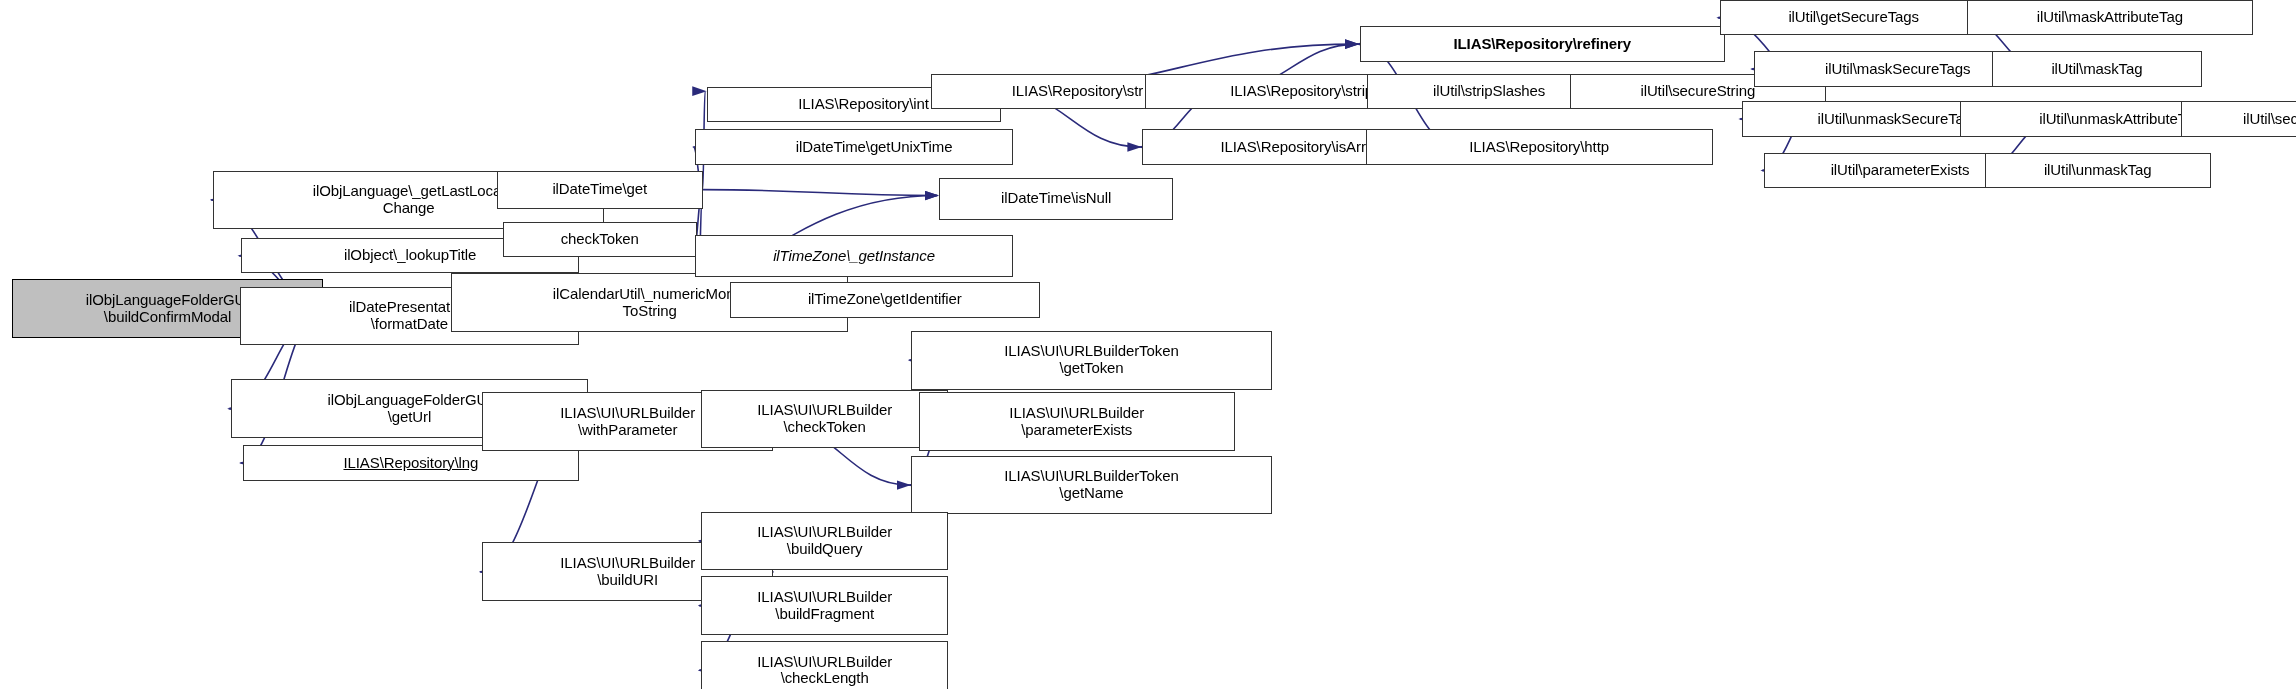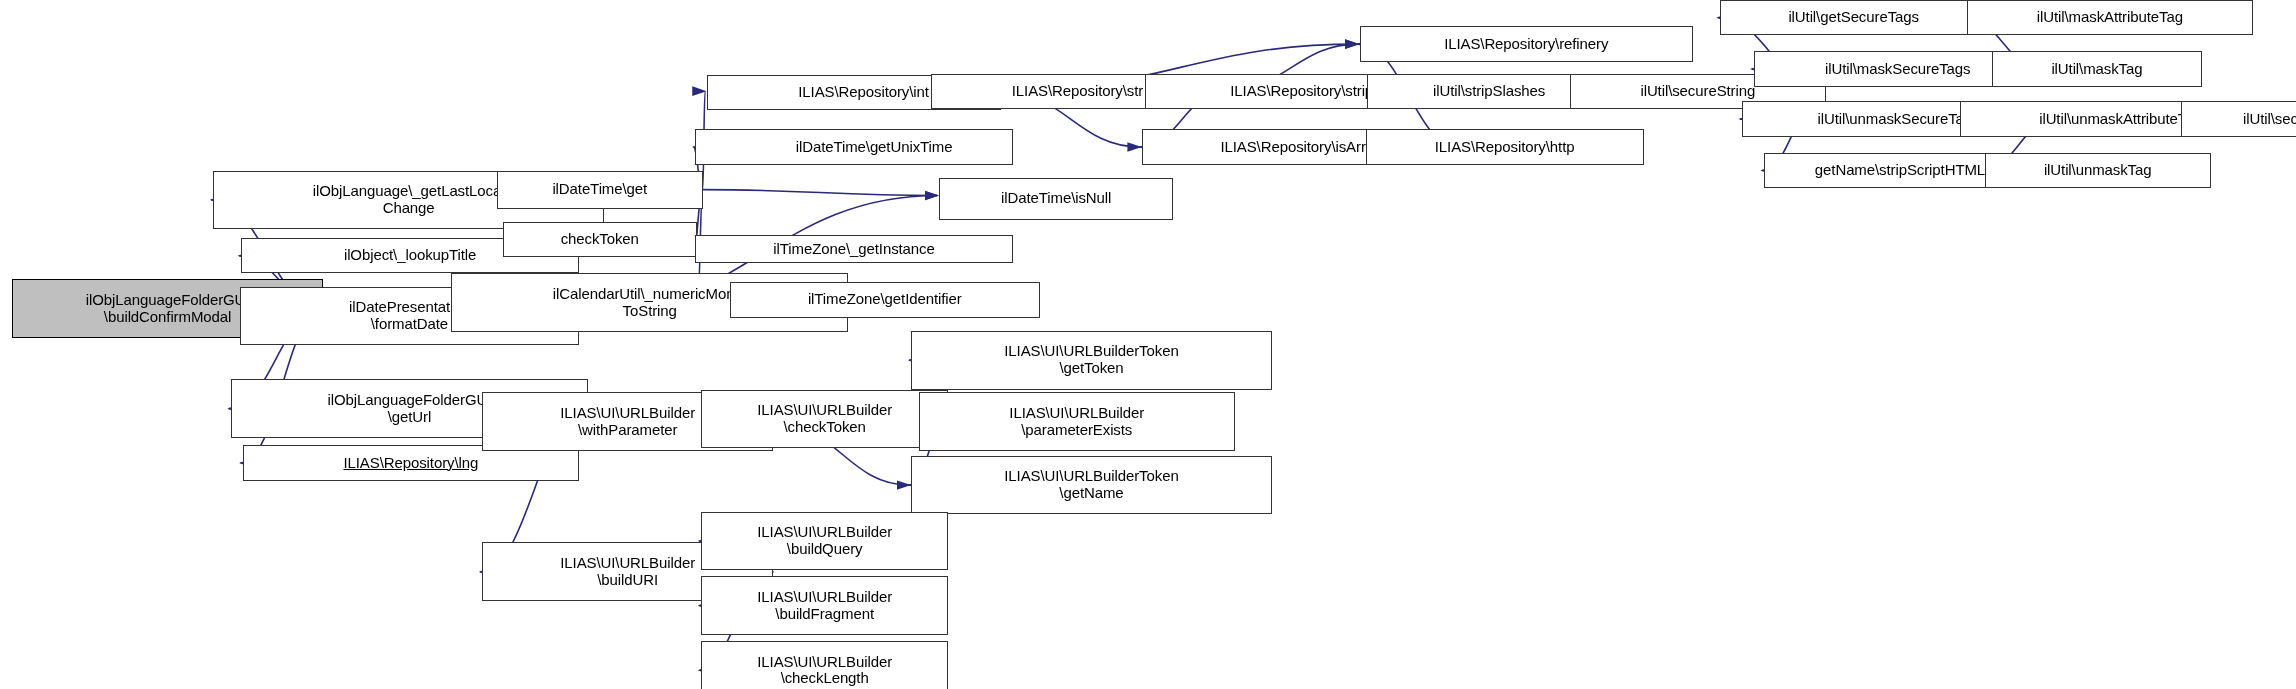--- a/index.html
+++ b/index.html
@@ -108,36 +108,36 @@
       <div class="node" style="left: 241.08px; top: 238.14px; width: 338.1px; height: 35.28px;">ilObject\_lookupTitle</div>
       <div class="node" style="left: 239.61px; top: 286.65px; width: 339.57px; height: 58.8px;">ilDatePresentation
 \formatDate</div>
       <div class="node" style="left: 230.79px; top: 379.26px; width: 357.21px; height: 58.8px;">ilObjLanguageFolderGUI
 \getUrl</div>
       <div class="node" style="left: 242.55px; top: 445.41px; width: 336.63px; height: 35.28px; text-decoration: underline;">ILIAS\Repository\lng</div>
       <div class="node" style="left: 496.86px; top: 170.52px; width: 205.8px; height: 38.22px;">ilDateTime\get</div>
       <div class="node" style="left: 502.74px; top: 221.97px; width: 194.04px; height: 35.28px;">checkToken</div>
       <div class="node" style="left: 451.29px; top: 273.42px; width: 396.9px; height: 58.8px;">ilCalendarUtil\_numericMonth
 ToString</div>
-      <div class="node" style="left: 707.07px; top: 75px; width: 294px; height: 35.28px; padding-left: 19px;">ILIAS\Repository\int</div>
+      <div class="node" style="left: 707.07px; top: 87px; width: 294px; height: 35.28px; padding-left: 19px;">ILIAS\Repository\int</div>
       <div class="node" style="left: 695.31px; top: 129.36px; width: 317.52px; height: 35.28px; padding-left: 40px;">ilDateTime\getUnixTime</div>
-      <div class="node" style="left: 695.31px; top: 235.2px; width: 317.52px; height: 28px;">ilTimeZone\_getInstance</div>
+      <div class="node" style="left: 695.31px; top: 235.2px; width: 317.52px; height: 42px; font-style: italic;">ilTimeZone\_getInstance</div>
       <div class="node" style="left: 699.72px; top: 282.24px; width: 310.17px; height: 35.28px; margin-left: 30px;">ilTimeZone\getIdentifier</div>
       <div class="node" style="left: 939.33px; top: 177.87px; width: 233.73px; height: 42px;">ilDateTime\isNull</div>
       <div class="node" style="left: 930.51px; top: 73.5px; width: 294px; height: 35.28px;">ILIAS\Repository\str</div>
       <div class="node" style="left: 1145.13px; top: 73.5px; width: 313.11px; height: 35.28px;">ILIAS\Repository\strip</div>
       <div class="node" style="left: 1142.19px; top: 129.36px; width: 317.52px; height: 35.28px;">ILIAS\Repository\isArray</div>
       <div class="node" style="left: 1367.1px; top: 73.5px; width: 244.02px; height: 35.28px;">ilUtil\stripSlashes</div>
-      <div class="node" style="left: 1365.63px; top: 129.36px; width: 278px; height: 35.28px;">ILIAS\Repository\http</div>
-      <div class="node" style="left: 1359.75px; top: 26.46px; width: 333px; height: 35.28px;">ILIAS\Repository\refinery</div>
+      <div class="node" style="left: 1365.63px; top: 129.36px; width: 347px; height: 35.28px;">ILIAS\Repository\http</div>
+      <div class="node" style="left: 1359.75px; top: 26.46px; width: 365px; height: 35.28px; font-weight: bold;">ILIAS\Repository\refinery</div>
       <div class="node" style="left: 1569.96px; top: 73.5px; width: 255.78px; height: 35.28px;">ilUtil\secureString</div>
       <div class="node" style="left: 1719.9px; top: 0px; width: 267.54px; height: 35.28px;">ilUtil\getSecureTags</div>
       <div class="node" style="left: 1753.71px; top: 51.45px; width: 288.12px; height: 35.28px;">ilUtil\maskSecureTags</div>
       <div class="node" style="left: 1741.95px; top: 101.43px; width: 313.11px; height: 35.28px;">ilUtil\unmaskSecureTags</div>
-      <div class="node" style="left: 1764px; top: 152.88px; width: 271.95px; height: 35.28px;">getName\stripScriptHTML</div>
+      <div class="node" style="left: 1764px; top: 152.88px; width: 271.95px; height: 35.28px;">ilUtil\parameterExists</div>
       <div class="node" style="left: 1966.86px; top: 0px; width: 286px; height: 35.28px;">ilUtil\maskAttributeTag</div>
       <div class="node" style="left: 1991.85px; top: 51.45px; width: 210.21px; height: 35.28px;">ilUtil\maskTag</div>
       <div class="node" style="left: 1959.51px; top: 101.43px; width: 321.93px; height: 35.28px;">ilUtil\unmaskAttributeTag</div>
       <div class="node" style="left: 1984.5px; top: 152.88px; width: 226.38px; height: 35.28px;">ilUtil\unmaskTag</div>
       <div class="node" style="left: 2181.48px; top: 101.43px; width: 226.38px; height: 35.28px;">ilUtil\secureLink</div>
       <div class="node" style="left: 482.16px; top: 392.49px; width: 291.06px; height: 58.8px;">ILIAS\UI\URLBuilder
 \withParameter</div>
       <div class="node" style="left: 482.16px; top: 542.43px; width: 291.06px; height: 58.8px;">ILIAS\UI\URLBuilder
 \buildURI</div>
       <div class="node" style="left: 701.19px; top: 389.55px; width: 246.96px; height: 58.8px;">ILIAS\UI\URLBuilder

